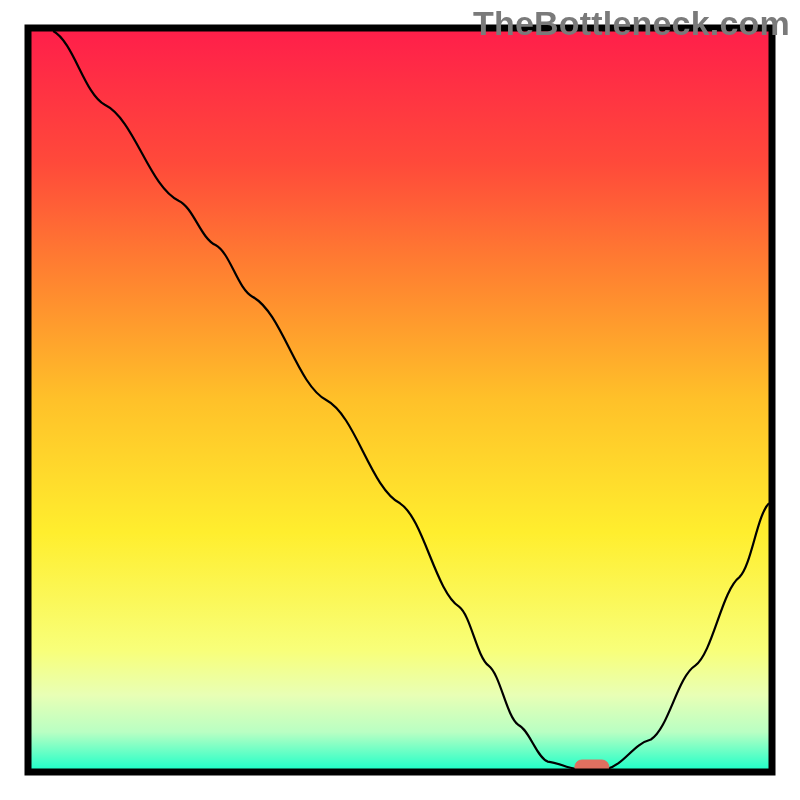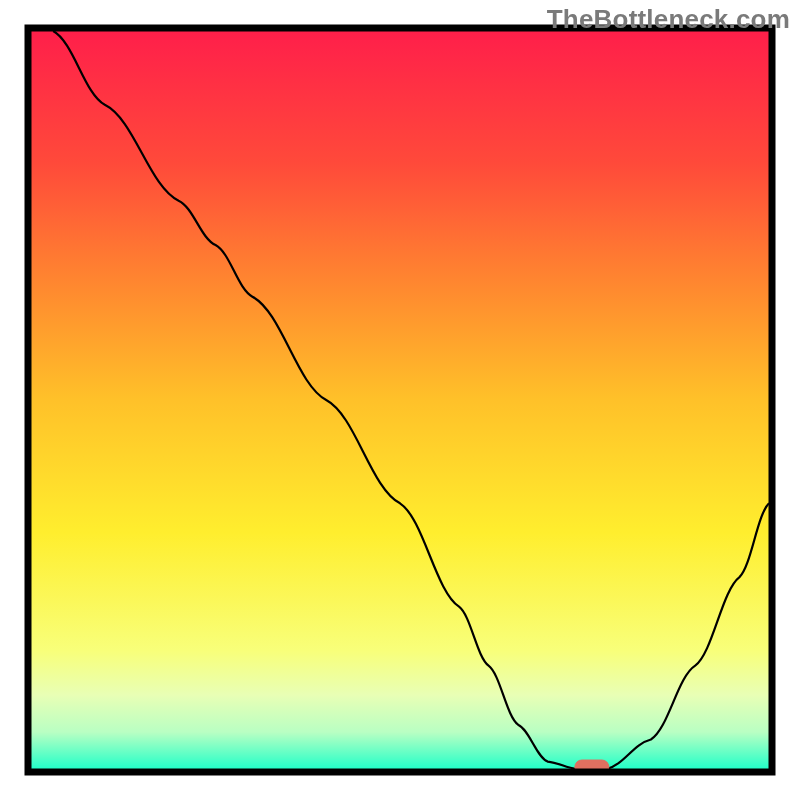--- a/index.html
+++ b/index.html
@@ -14,21 +14,21 @@
   .chart-wrap {
     position: relative;
     width: 800px;
     height: 800px;
   }
   .watermark {
     position: absolute;
     top: 4px;
     right: 10px;
     color: #7a7a7a;
-    font-size: 26px;
+    font-size: 34px;
     font-weight: 600;
     letter-spacing: 0.2px;
     z-index: 3;
   }
   svg {
     display: block;
   }
 </style>
 </head>
 <body>

